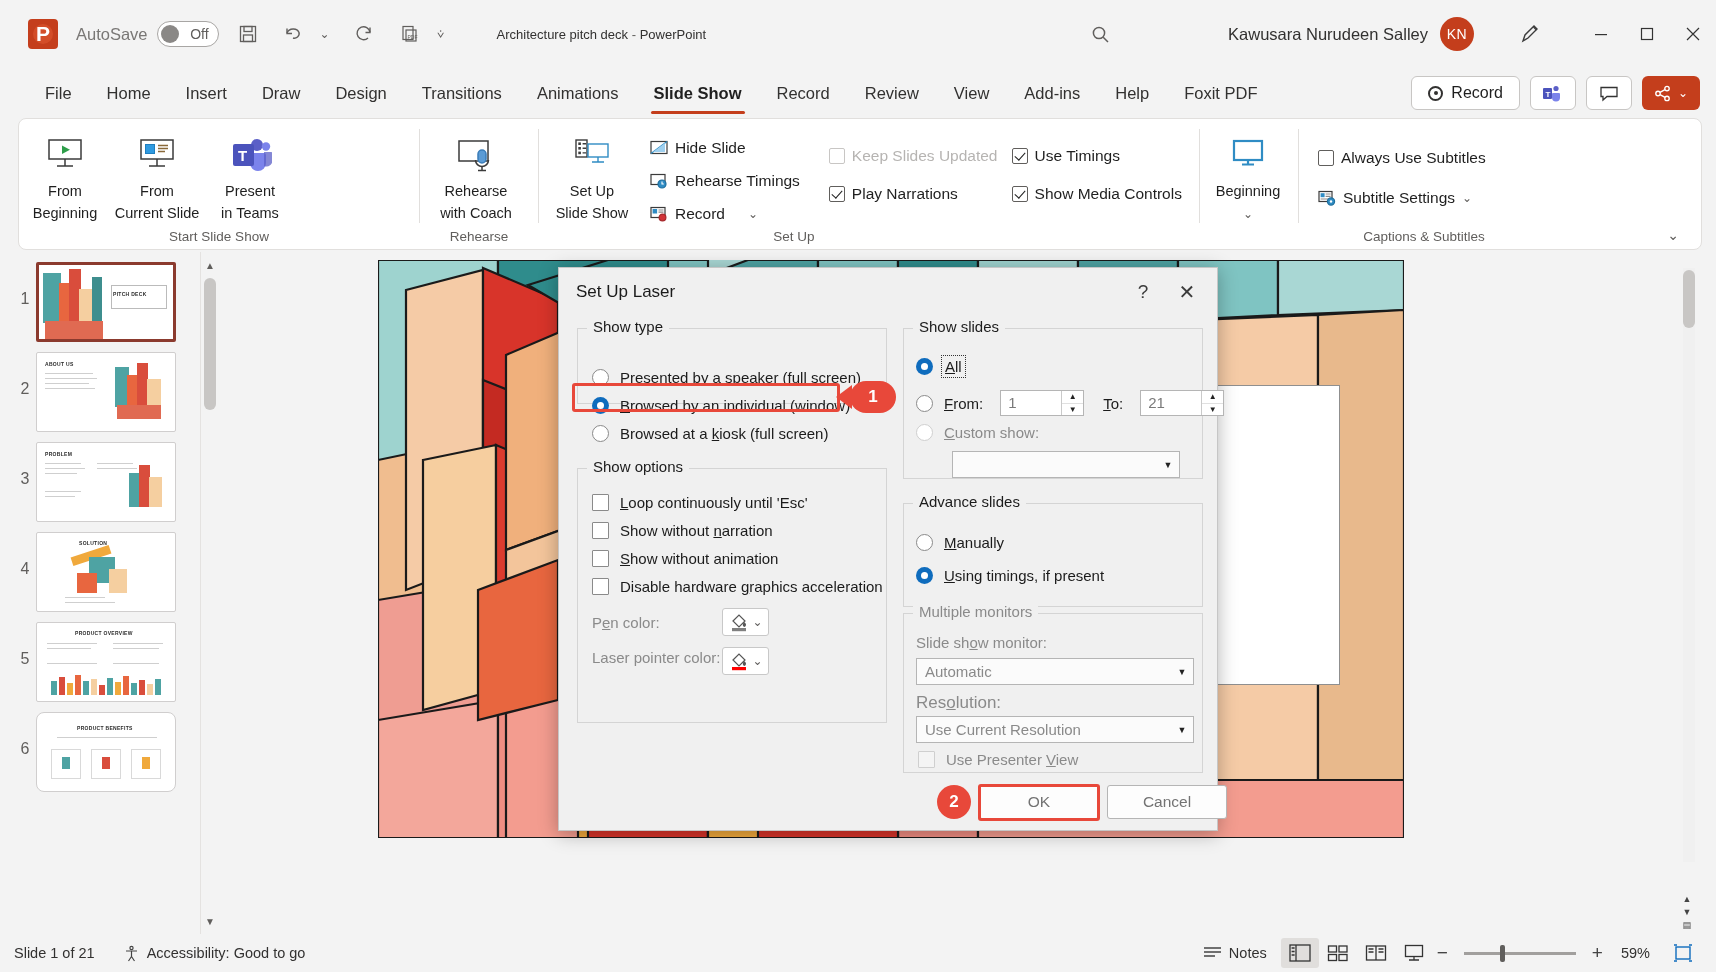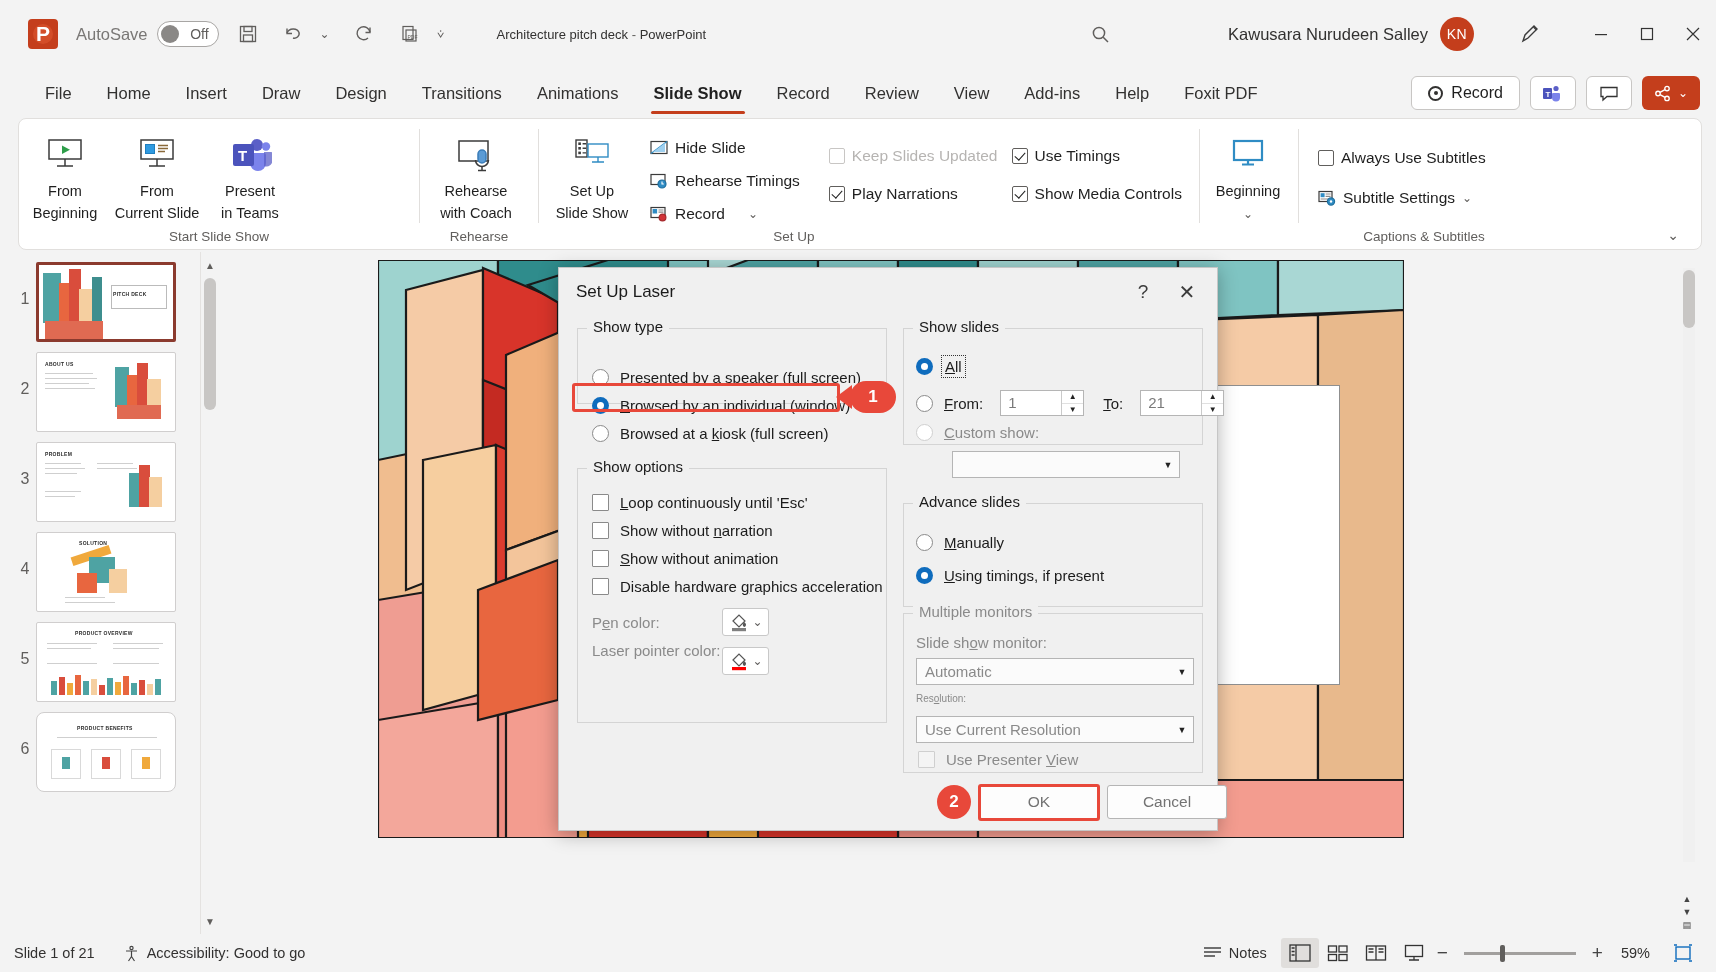--- a/index.html
+++ b/index.html
@@ -883,32 +883,32 @@
       <div style="position:absolute; left:14px; top:145px; font-size:15px;" class="txt-dim">P<u class="mn">e</u>n color:</div>
       <div class="colorbtn" style="position:absolute; left:144px; top:139px;">
         <svg width="22" height="22" viewBox="0 0 22 22">
           <path d="M5 10 L11 4 L17 10 L11 16 Z" fill="#fff" stroke="#555" stroke-width="1.2"></path>
           <path d="M16 11 q3 2 1.5 4.2 q-1.6 1.6 -2.6 -0.4 q-0.7 -1.7 1.1 -3.8z" fill="#555"></path>
           <rect x="4" y="17" width="14" height="3.2" fill="#7f7f7f"></rect>
         </svg>
         <span class="chev">⌄</span>
       </div>
 
-      <div style="position:absolute; left:14px; top:173px; font-size:15px;" class="txt-dim">Laser pointer color:</div>
+      <div style="position:absolute; left:14px; top:180px; font-size:15px;" class="txt-dim">Laser pointer color:</div>
       <div class="colorbtn" style="position:absolute; left:144px; top:178px;">
         <svg width="22" height="22" viewBox="0 0 22 22">
           <path d="M5 10 L11 4 L17 10 L11 16 Z" fill="#fff" stroke="#555" stroke-width="1.2"></path>
           <path d="M16 11 q3 2 1.5 4.2 q-1.6 1.6 -2.6 -0.4 q-0.7 -1.7 1.1 -3.8z" fill="#555"></path>
           <rect x="4" y="17" width="14" height="3.2" fill="#ff0000"></rect>
         </svg>
         <span class="chev">⌄</span>
       </div>
     </div>
 
-    <div class="gbox" style="left:344px; top:60px; width:300px; height:117px;">
+    <div class="gbox" style="left:344px; top:60px; width:300px; height:151px;">
       <div class="cap">Show slides</div>
       <div class="radio-row" style="position:absolute; left:12px; top:29px;">
         <span class="radio on"></span>
         <span class="focusring"><u class="mn">A</u>ll</span>
       </div>
       <div class="radio-row" style="position:absolute; left:12px; top:61px;">
         <span class="radio"></span>
         <span><u class="mn">F</u>rom:</span>
         <span class="spin" style="margin-left:6px;">
           <span class="val">1</span>
@@ -950,21 +950,21 @@
 
     <div class="gbox" style="left:344px; top:345px; width:300px; height:160px;">
       <div class="cap dim">Multiple monitors</div>
 
       <div class="txt-dim" style="position:absolute; left:12px; top:20px; font-size:15px;">Slide sh<u class="mn">o</u>w monitor:</div>
       <div class="combo dim" style="position:absolute; left:12px; top:44px; width:278px;">
         <span>Automatic</span>
         <span class="arrowbox">▼</span>
       </div>
 
-      <div class="txt-dim" style="position:absolute; left:12px; top:79px; font-size:10px;">Res<u class="mn">o</u>lution:</div>
+      <div class="txt-dim" style="position:absolute; left:12px; top:79px; font-size:17px;">Res<u class="mn">o</u>lution:</div>
       <div class="combo dim" style="position:absolute; left:12px; top:102px; width:278px;">
         <span>Use Current Resolution</span>
         <span class="arrowbox">▼</span>
       </div>
 
       <div class="check-row" style="position:absolute; left:14px; top:137px;">
         <span class="dcbx dim"></span>
         <span class="txt-dim">Use Presenter <u class="mn">V</u>iew</span>
       </div>
     </div>

